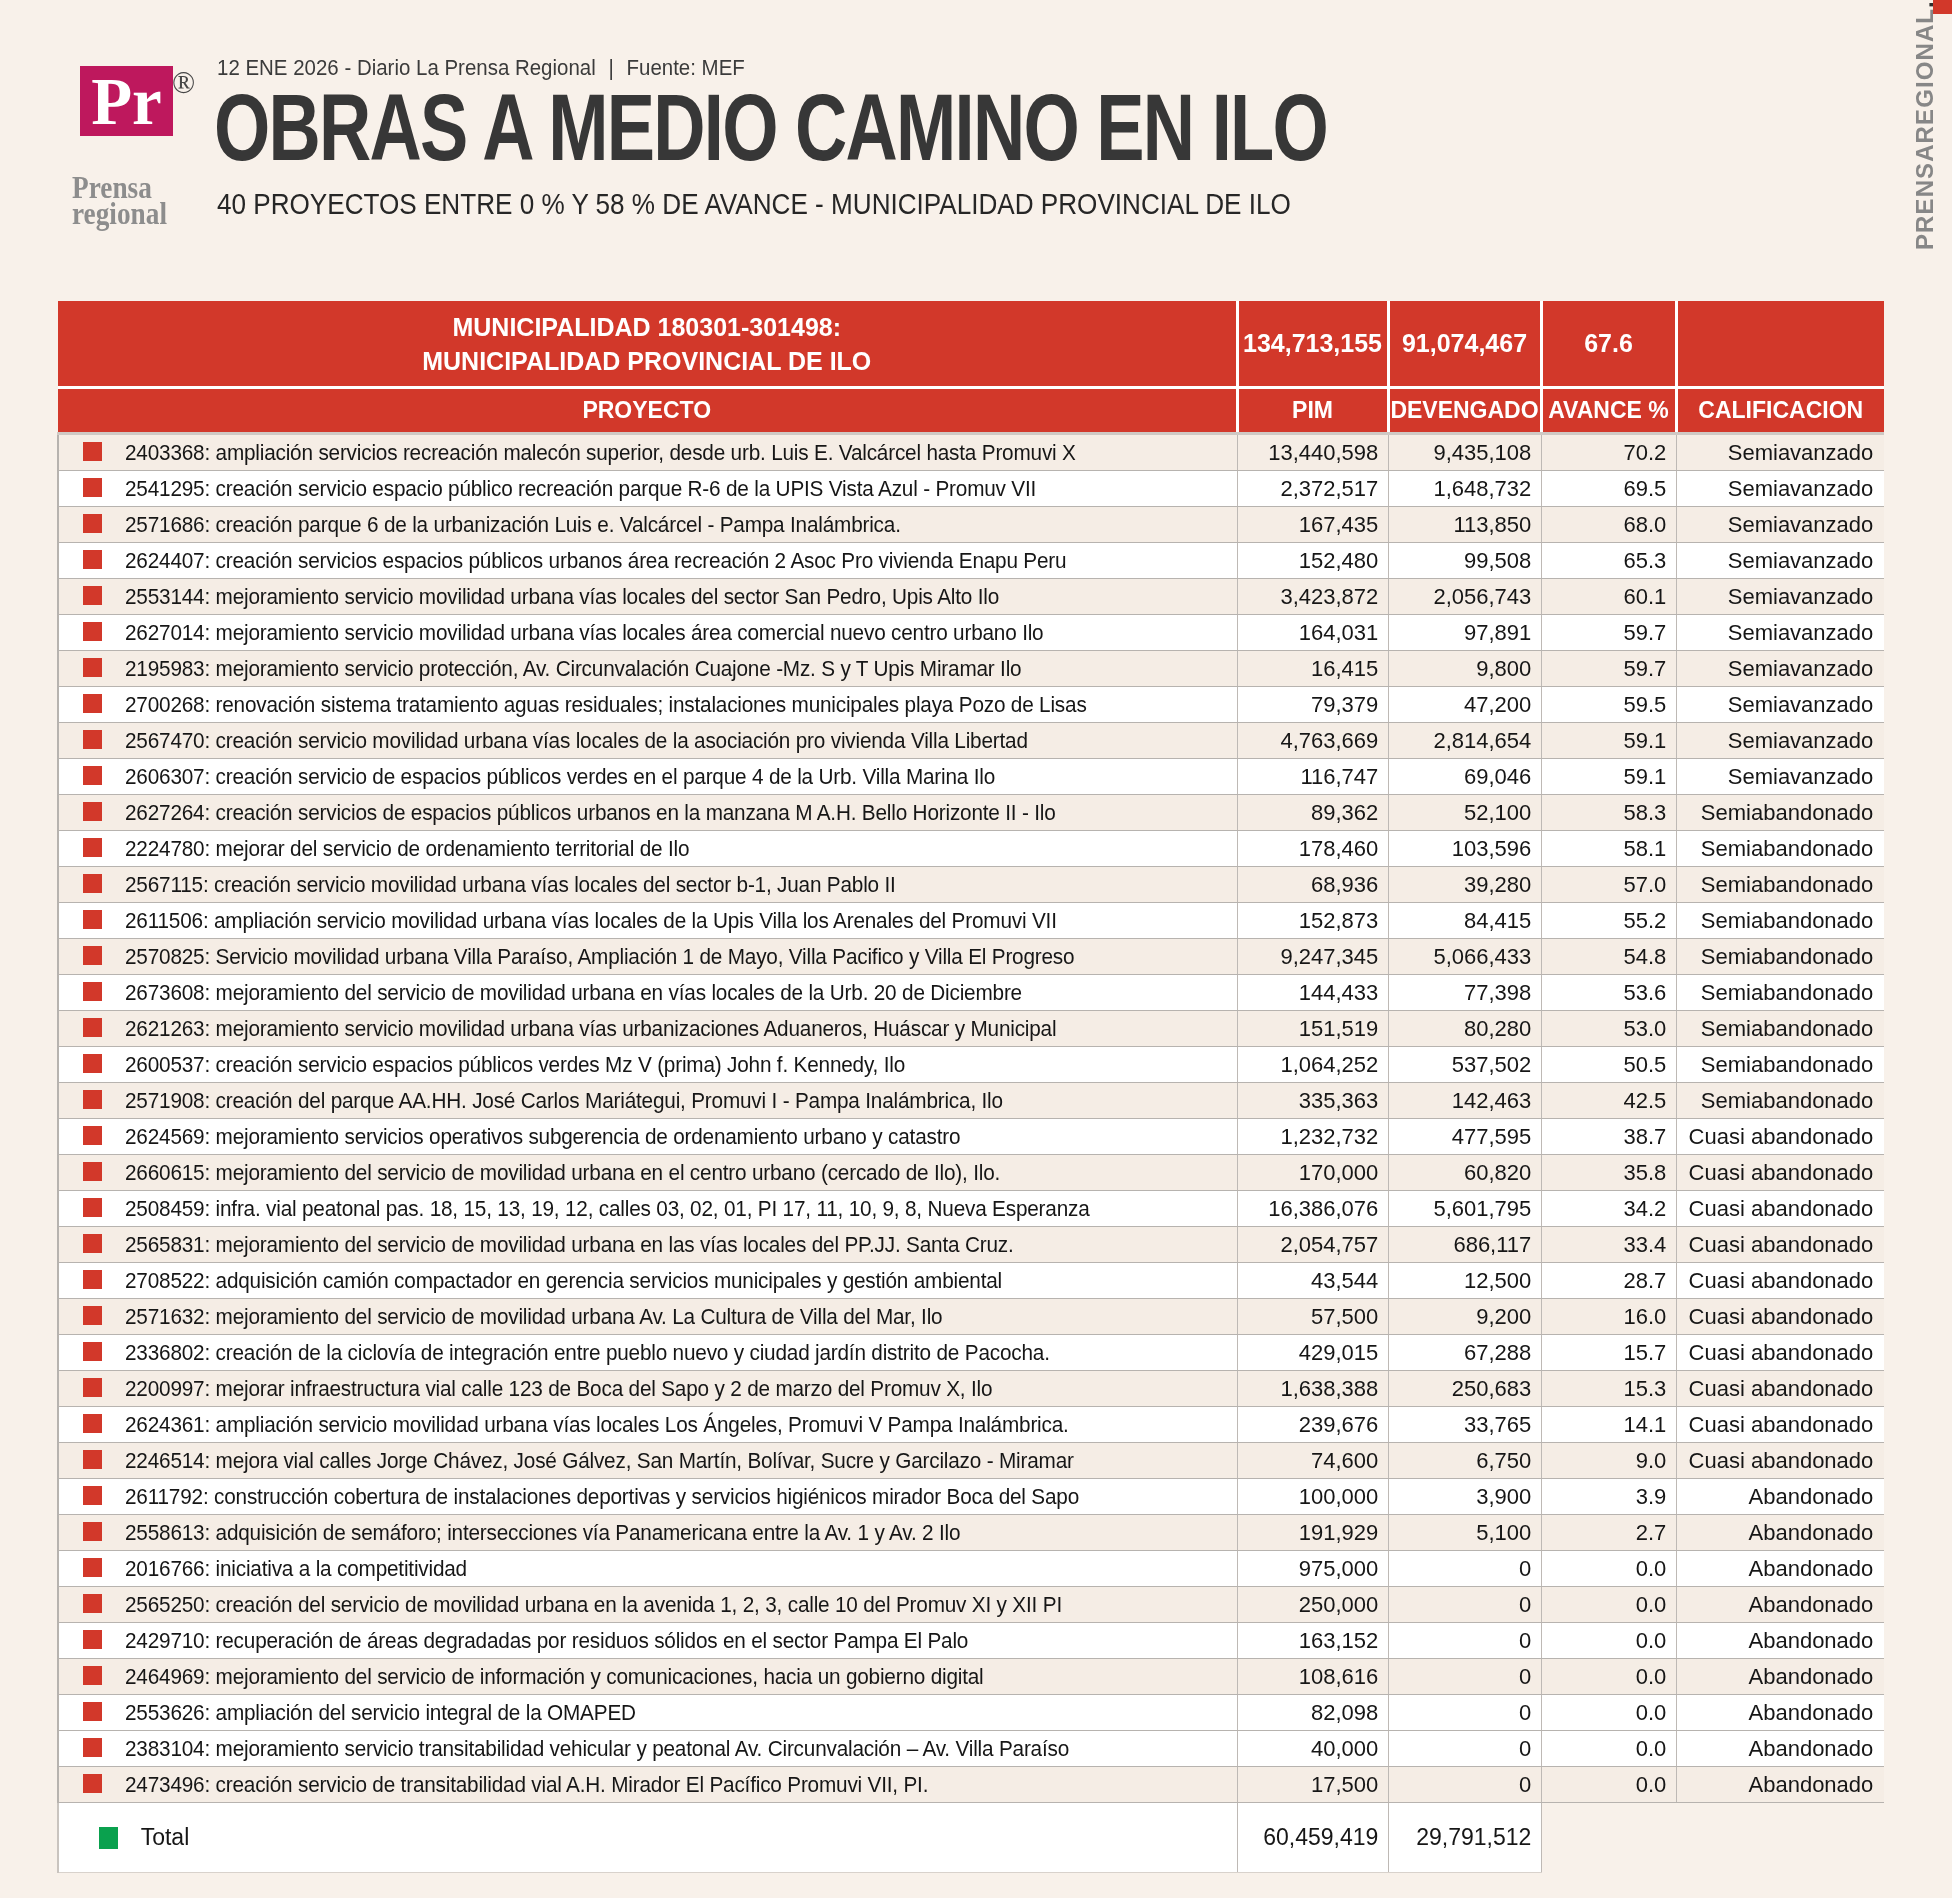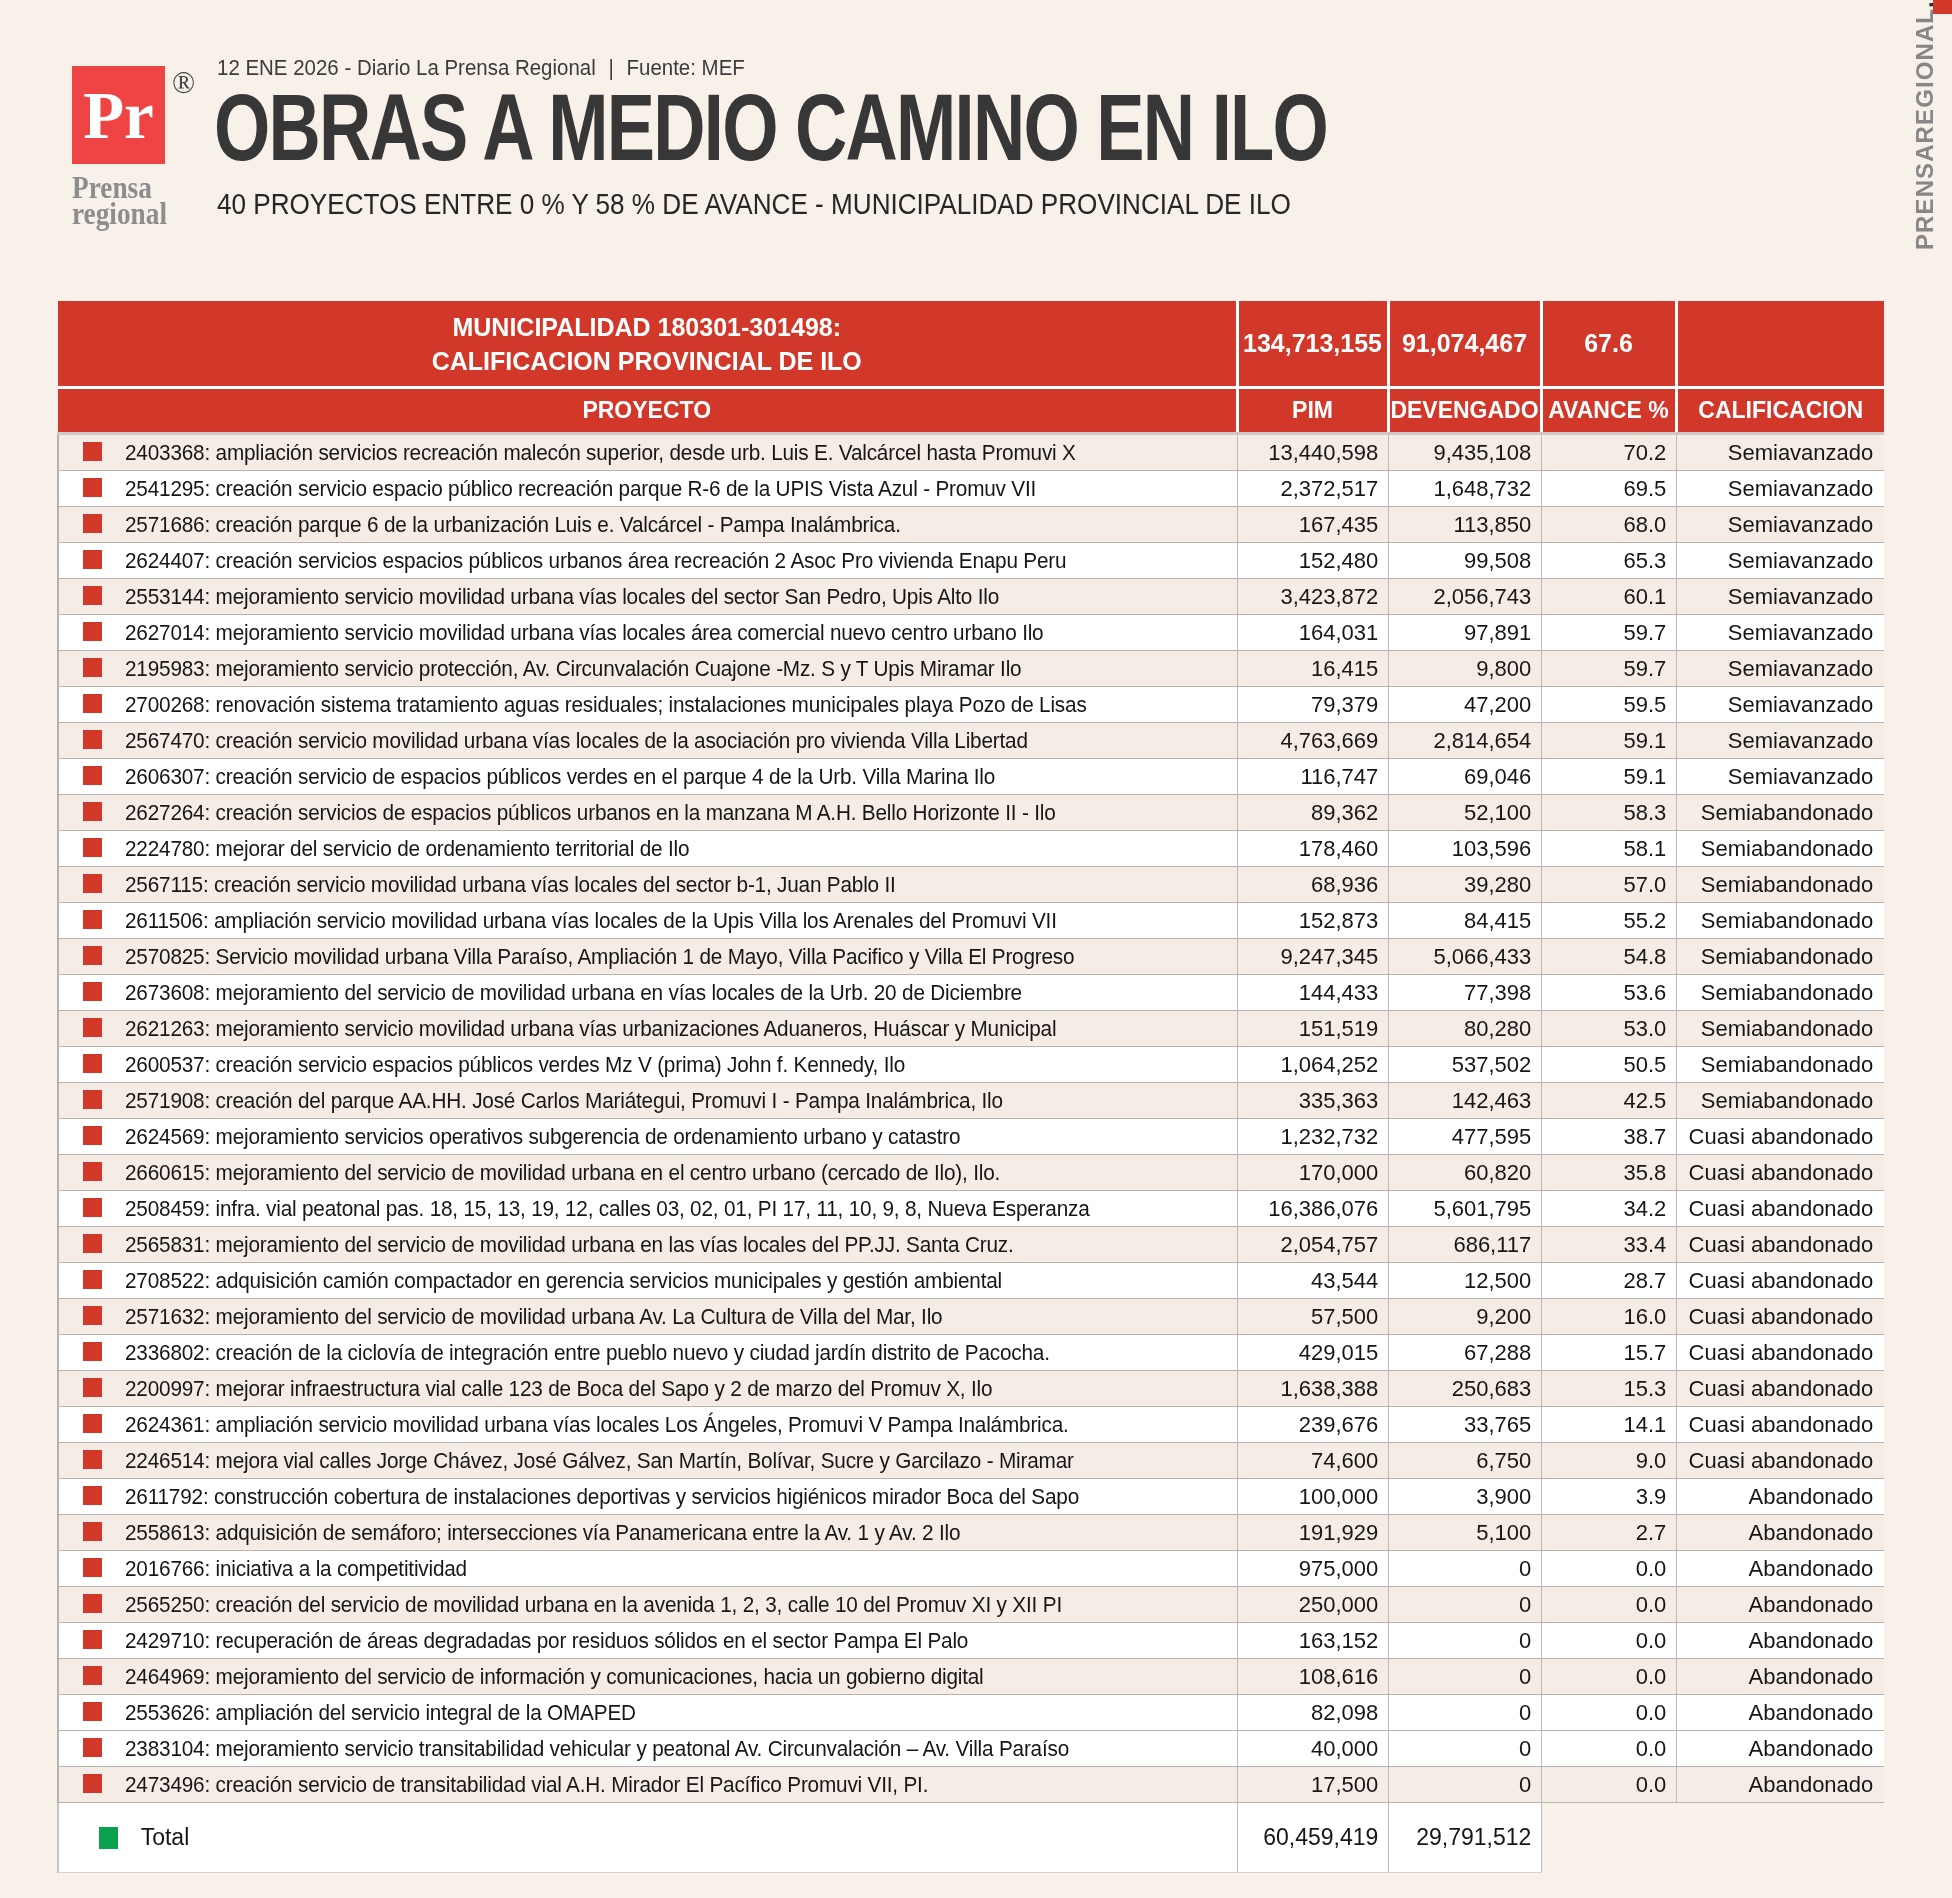--- a/index.html
+++ b/index.html
@@ -8,21 +8,21 @@
 
   
   .corner-mark{position:absolute;top:0;right:0;width:20px;height:13.7px;background:#d2382a;}
   .vertical-brand{position:absolute;top:21.4px;right:13.7px;height:229px;
     writing-mode:vertical-rl;transform:rotate(180deg);
     font-weight:bold;font-size:24px;letter-spacing:1.1px;white-space:nowrap;}
   .vb-gray{color:#878787;}
   .vb-dark{color:#2f2f2f;}
 
   
-  .logo-box{position:absolute;left:72px;top:66px;width:93px;height:98px;background:#ef4444;
+  .logo-box{position:absolute;left:80px;top:66px;width:93px;height:70px;background:#be185d;
     display:flex;align-items:center;justify-content:center;}
   .logo-box span{font-family:"Liberation Serif",serif;font-weight:bold;font-size:67px;color:#ffffff;}
   .reg-mark{position:absolute;left:172px;top:66px;font-size:30.5px;color:#474747;font-family:"Liberation Serif",serif;}
   .logo-caption{position:absolute;left:72px;top:175px;font-family:"Liberation Serif",serif;
     font-weight:bold;color:#8d8d8d;font-size:31px;line-height:26px;transform:scaleX(0.88);transform-origin:left top;}
 
   
   .meta-line{position:absolute;left:217px;top:55px;font-size:22px;color:#3b3b3b;white-space:nowrap;
     transform:scaleX(0.93);transform-origin:left top;}
   .meta-sep{padding:0 13.7px;color:#3b3b3b;}
@@ -94,21 +94,21 @@
       <col class="c1">
         <col class="c2">
         <col class="c3">
         <col class="c4">
         <col class="c5">
     </colgroup>
     <thead>
       <tr class="group-row">
         <th class="gh-title">
           <div>MUNICIPALIDAD 180301-301498:</div>
-          <div>CALIFICACION PROVINCIAL DE ILO</div>
+          <div>MUNICIPALIDAD PROVINCIAL DE ILO</div>
         </th>
         <th class="gh-num sep">134,713,155</th>
         <th class="gh-num sep">91,074,467</th>
         <th class="gh-num sep">67.6</th>
         <th class="sep"></th>
       </tr>
       <tr class="col-row">
         <th>PROYECTO</th>
         <th class="sep">PIM</th>
         <th class="sep">DEVENGADO</th>

